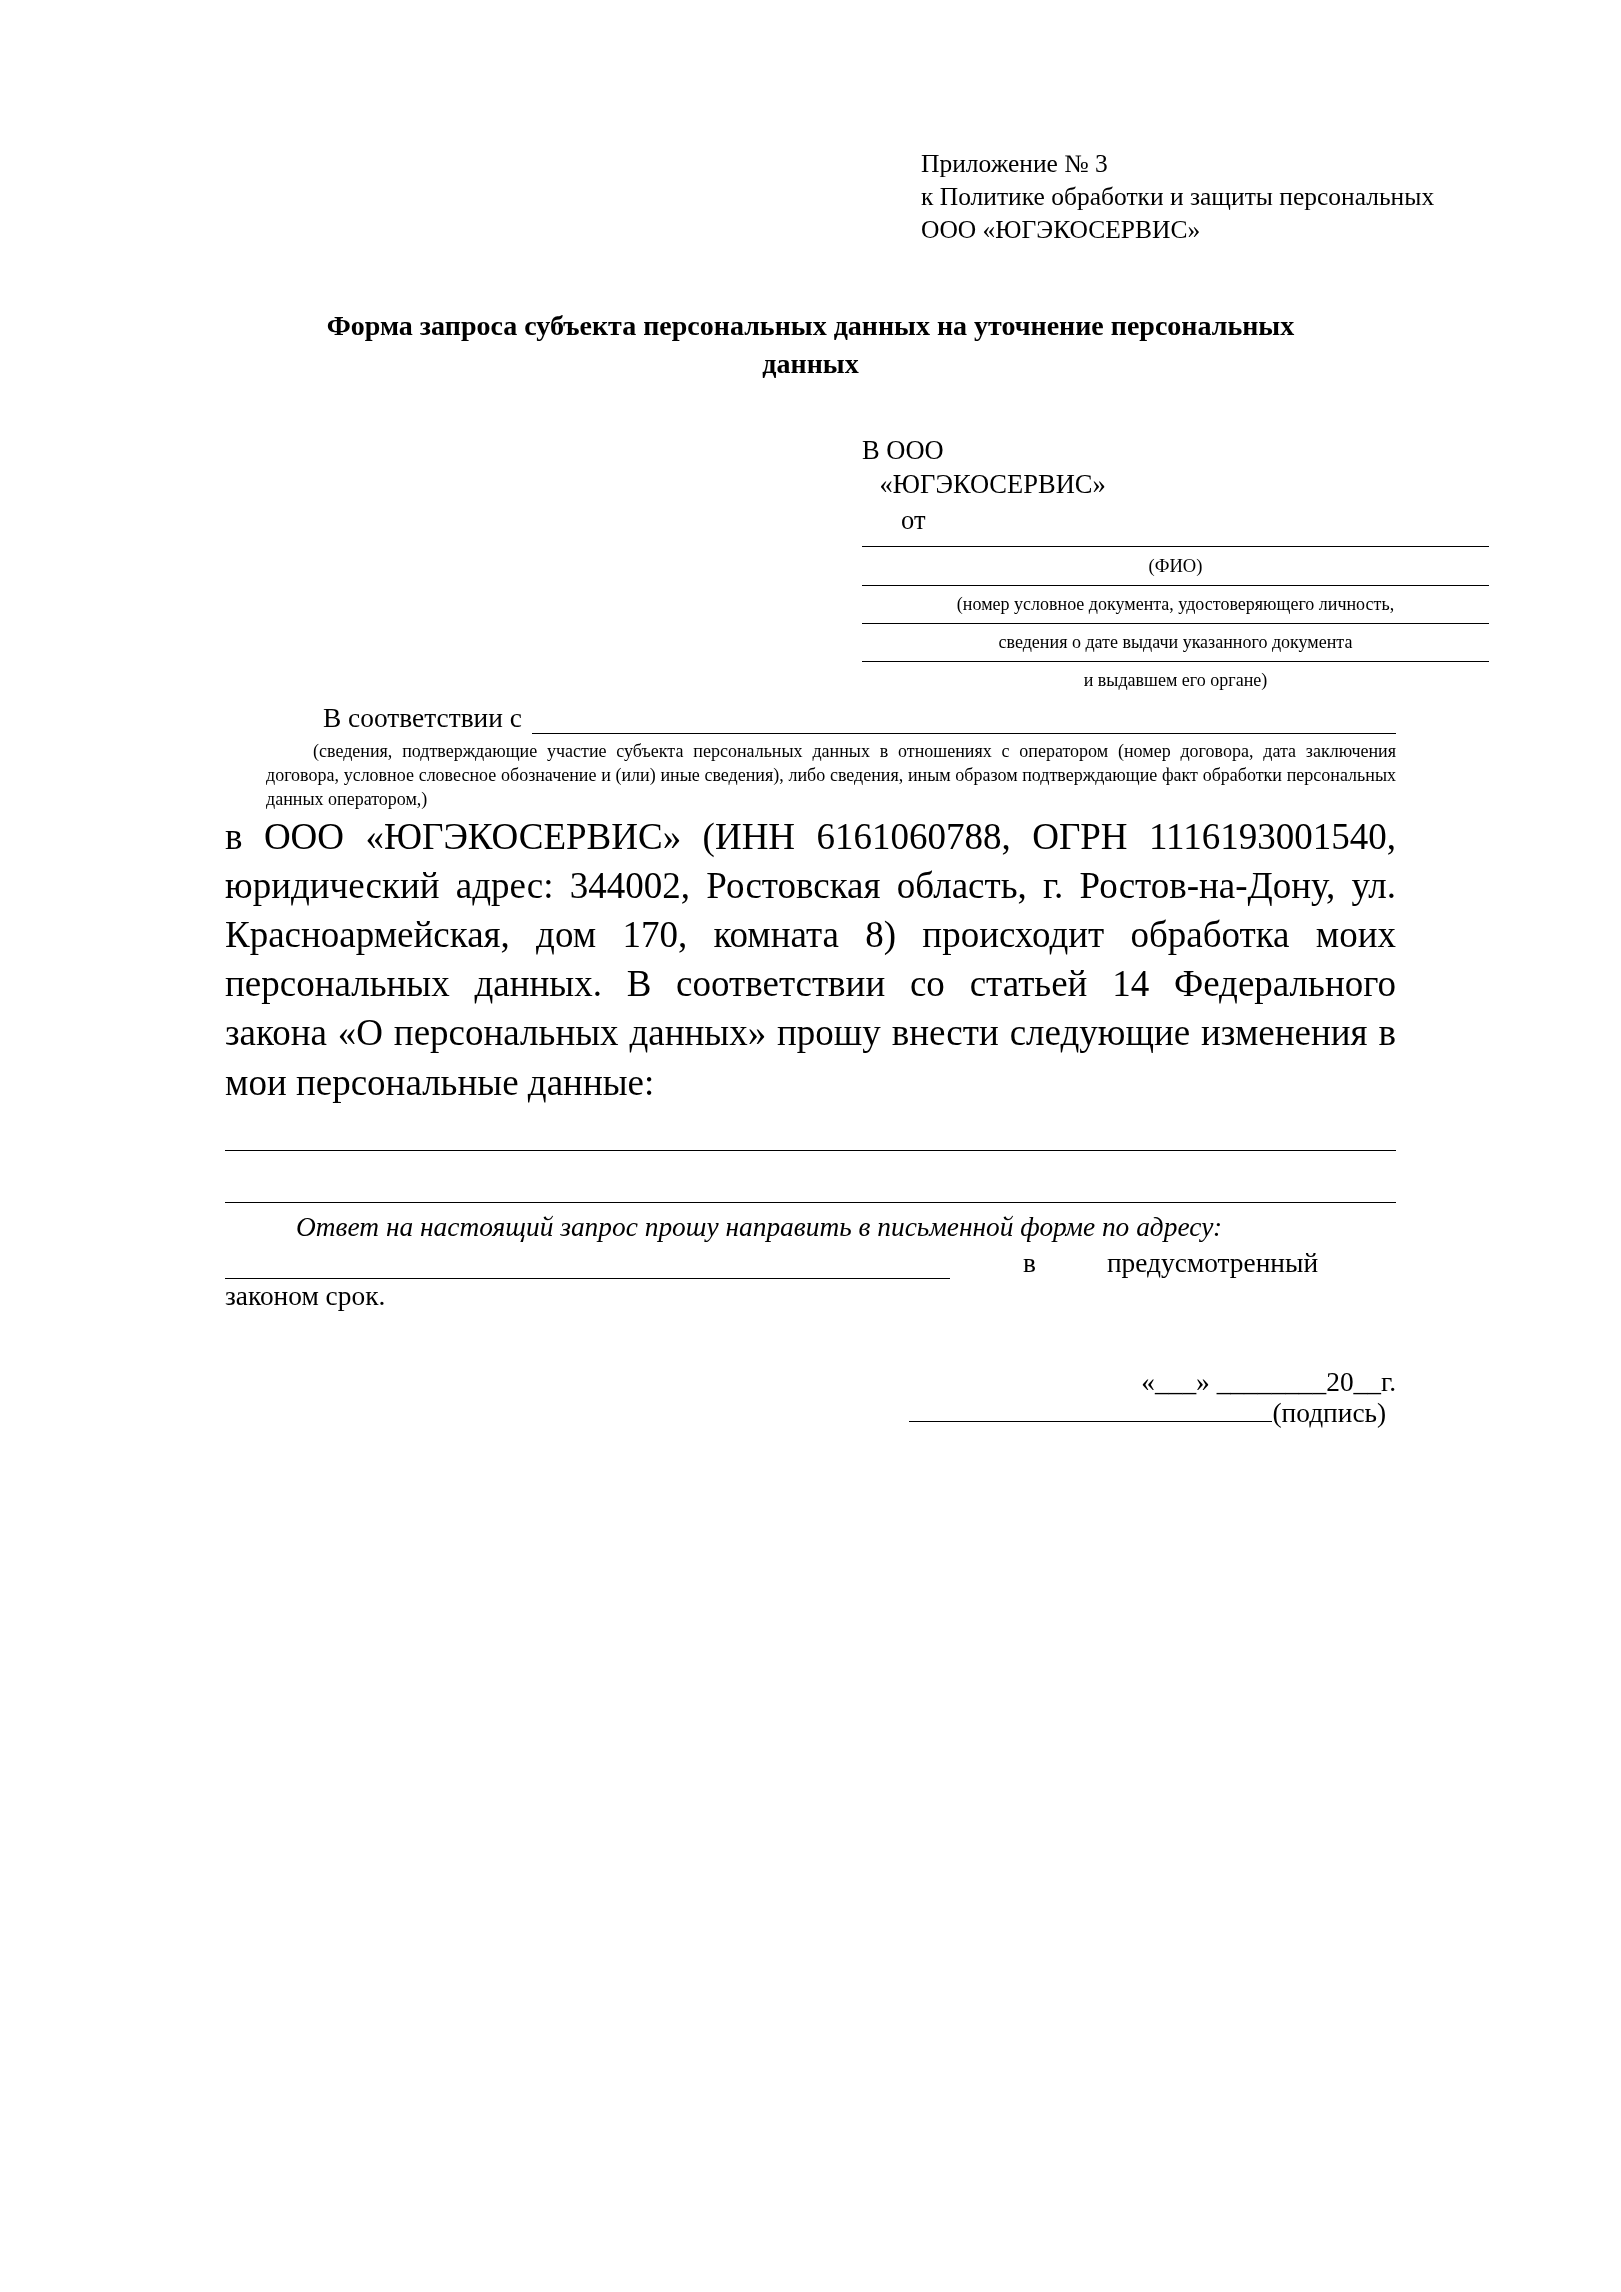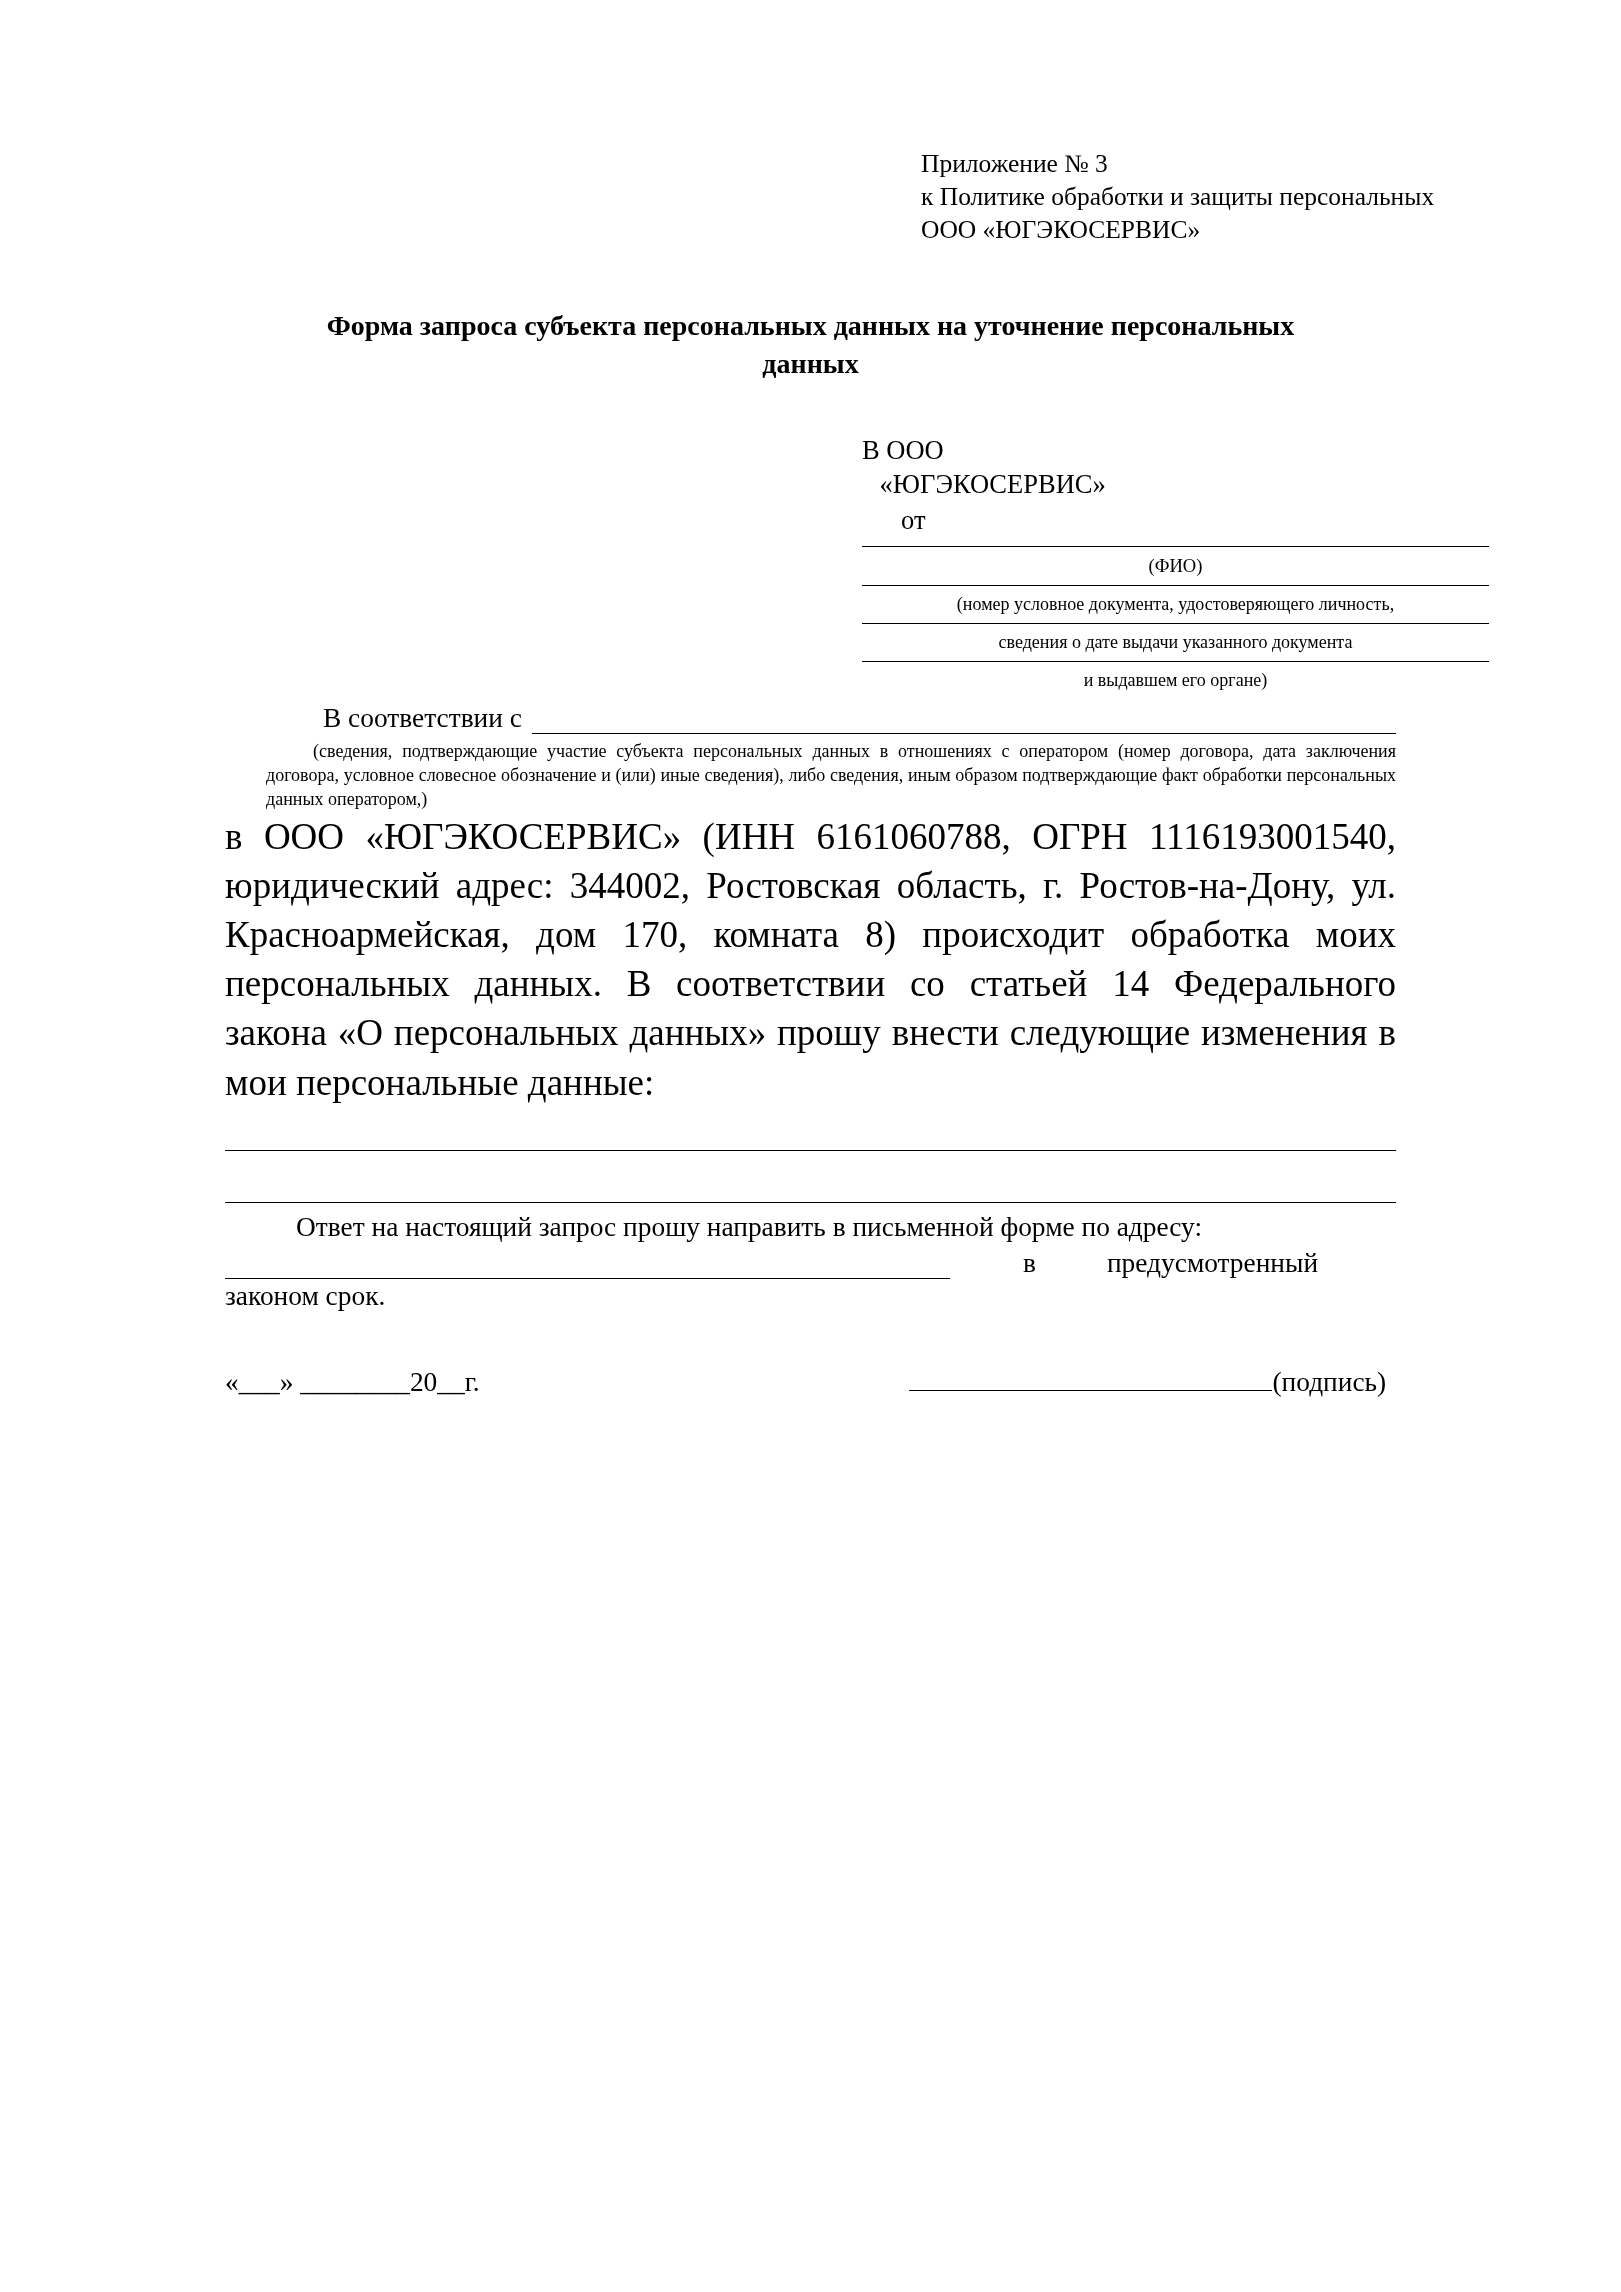--- a/index.html
+++ b/index.html
@@ -115,20 +115,21 @@
     height: 0;
     margin-top: 43px;
   }
   .blank-rule.second { margin-top: 51px; }
 
   .answer-par {
     font-size: 27.4px;
     line-height: 1.35;
     text-align: justify;
     margin-top: 5.9px;
+    font-style: italic;
   }
   .answer-par .ind { display: inline-block; width: 71px; }
 
   .answer-line-row {
     display: flex;
     align-items: flex-end;
     font-size: 27.4px;
     margin-top: 2px;
   }
   .answer-line-row .rule-fixed {
@@ -140,20 +141,21 @@
   .answer-line-row .w2 { padding-left: 71px; white-space: nowrap; }
 
   .tail { font-size: 27.4px; margin-top: 2px; }
 
   .sign-row {
     display: flex;
     align-items: flex-end;
     justify-content: space-between;
     margin-top: 55px;
     font-size: 27.4px;
+    flex-direction: column;
   }
   .sign-row .date-field { white-space: nowrap; }
   .sign-row .sign-field { white-space: nowrap; padding-right: 9.8px; }
 </style>
 </head>
 <body>
 
 <div class="page">
 
   <div class="appendix">

